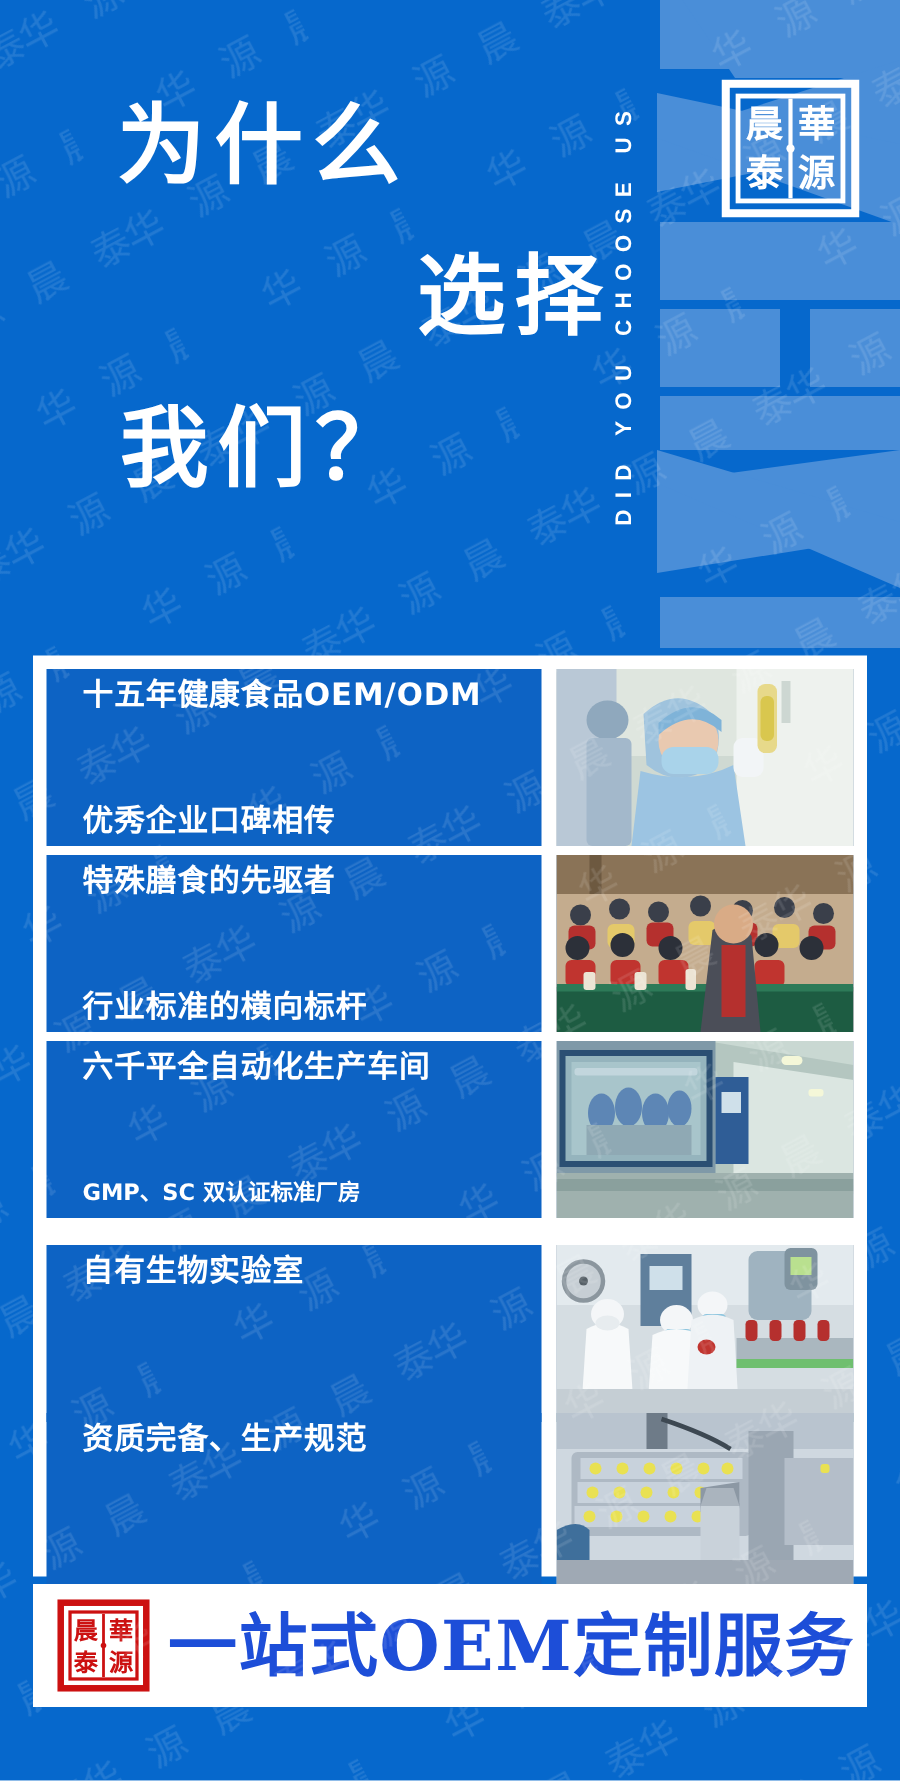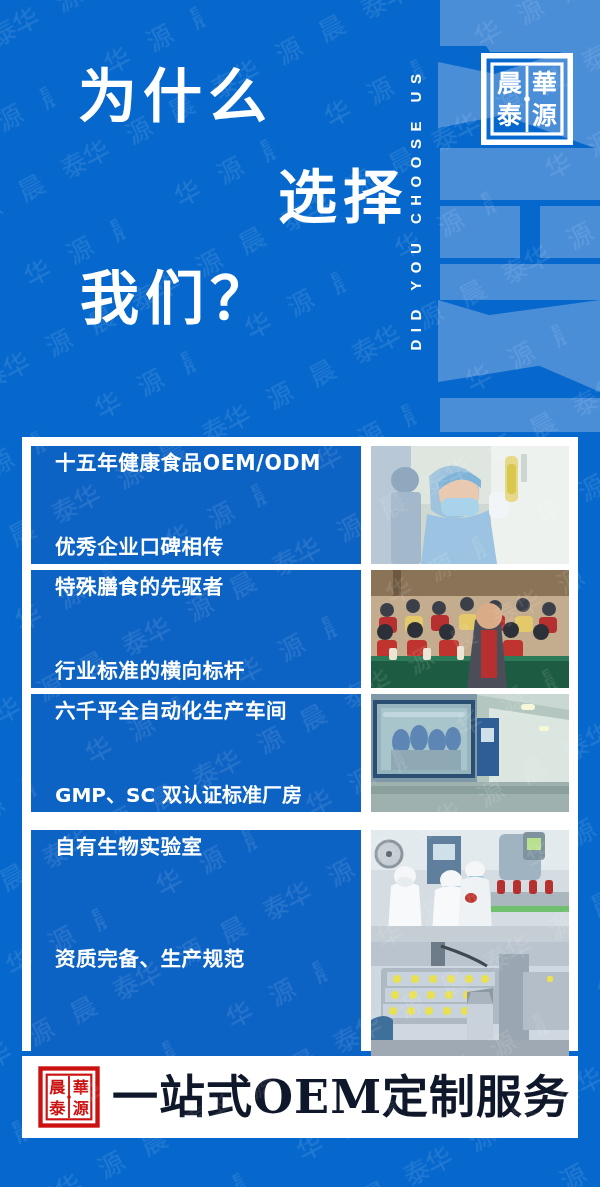--- a/index.html
+++ b/index.html
@@ -146,21 +146,21 @@
   }
   .card .cl {
     color: #ffffff;
     font-size: 20.5px;
     line-height: 34px;
     font-weight: 700;
     letter-spacing: .6px;
     white-space: nowrap;
     font-family: "DejaVu Sans", "Liberation Sans", sans-serif;
   }
-  .card .cl.fit { font-size: 20px; letter-spacing: 0; }
+  .card .cl.fit { font-size: 15px; letter-spacing: 0; }
 
   .thumb {
     width: 198px;
     height: 100%;
     overflow: hidden;
     position: relative;
     background: #9fb4c4;
   }
   .thumb svg { display: block; width: 100%; height: 100%; }
 
@@ -177,21 +177,21 @@
     align-items: center;
     padding-left: 16px;
   }
   .banner .seal-red {
     width: 62px;
     height: 62px;
     flex: 0 0 62px;
   }
   .banner .seal-red svg { display: block; }
   .banner .btext {
-    color: #0f172a;
+    color: #1d4ed8;
     font-size: 46px;
     line-height: 1;
     font-weight: 700;
     letter-spacing: 1px;
     margin-left: 12px;
     white-space: nowrap;
     font-family: "DejaVu Serif", "Liberation Serif", serif;
   }
 </style>
 </head>

